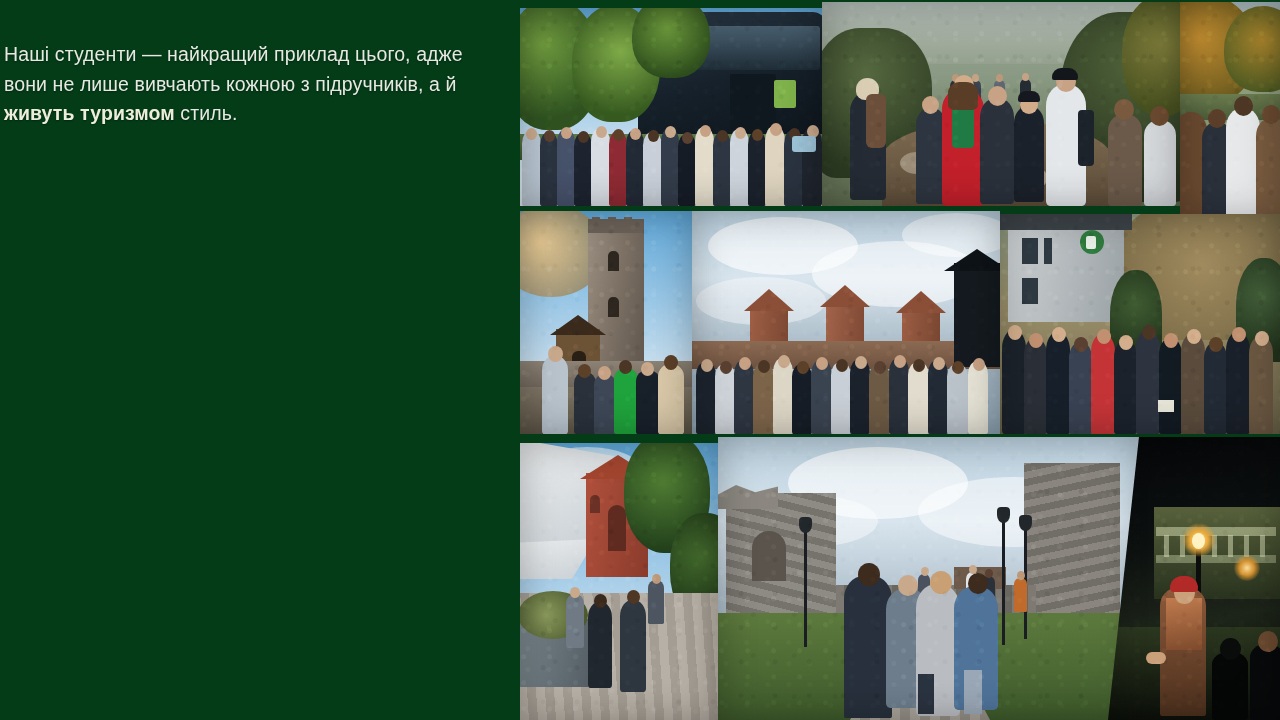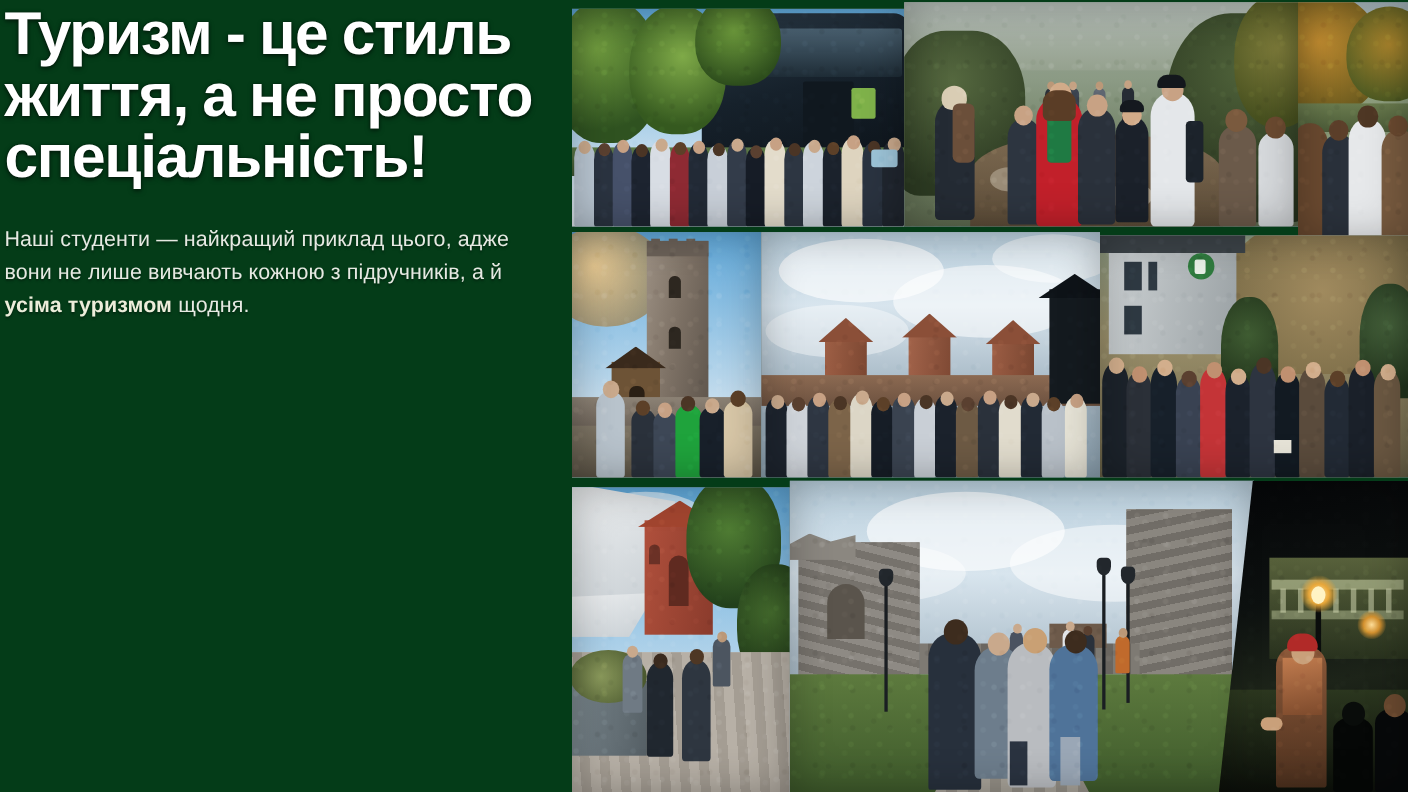--- a/index.html
+++ b/index.html
@@ -110,25 +110,24 @@
   .vig{ position:absolute; inset:0; pointer-events:none;
         box-shadow:inset 0 0 38px rgba(0,0,0,.30); }
 </style>
 </head>
 <body>
 
 <div class="slide">
 
   <div class="text-pane">
 
-    <h1 class="title">Туризм - це стиль життя, а не просто спеціальність!</h1>
 
     <div class="body-copy">
 
-      <p class="para"><span>Наші студенти — найкращий приклад цього, адже вони не лише вивчають кожною з підручників, а й </span><span class="accent">усіма туризмом</span><span> щодня.</span></p>
+      <p class="para"><span>Наші студенти — найкращий приклад цього, адже вони не лише вивчають кожною з підручників, а й </span><span class="accent">живуть туризмом</span><span> стиль.</span></p>
 
 
 
     </div>
   </div>
 
   <div class="collage">
 
     <div class="photo" id="p-bus">
       <div class="ph-inner g-sky-blue"></div>

